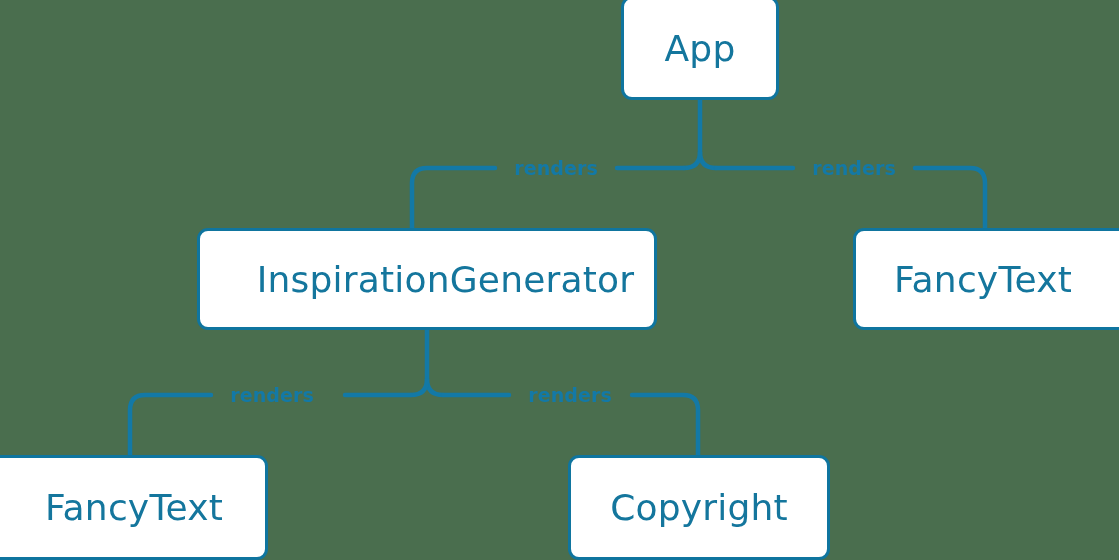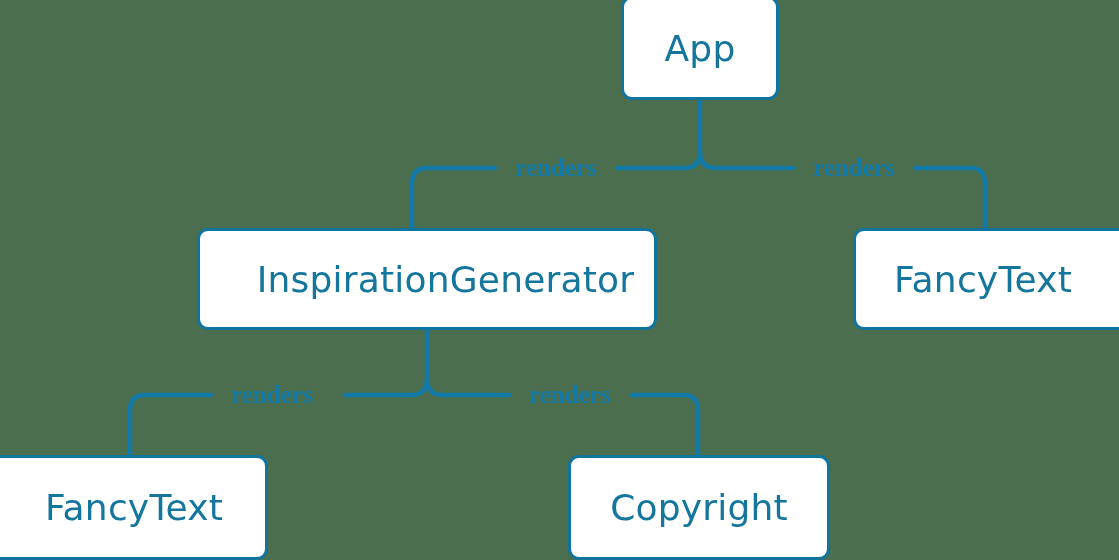--- a/index.html
+++ b/index.html
@@ -46,27 +46,26 @@
   .node-fancy-right{ left: 853px;  top: 228px; width: 280px; height: 102px; }
   .node-fancy-left { left: -16px;  top: 455px; width: 284px; height: 105px; }
   .node-copyright  { left: 568px;  top: 455px; width: 262px; height: 105px; justify-content: center; }
 
   .node-fancy-right .node-label { transform: translateX(-10px); }
   .node-fancy-left  .node-label { transform: translateX(8px); }
 
   .edge-label {
     position: absolute;
     color: #1379a6;
-    font-size: 25px;
+    font-size: 19px;
     font-weight: 600;
     letter-spacing: 0.1px;
     white-space: nowrap;
     z-index: 3;
     transform: translate(-50%, -50%);
-    font-family: Liberation Serif, serif;
   }
   .lbl-r1-left  { left: 556px; top: 168px; }
   .lbl-r1-right { left: 854px; top: 168px; }
   .lbl-r2-left  { left: 272px; top: 395px; }
   .lbl-r2-right { left: 570px; top: 395px; }
 </style>
 </head>
 <body>
 
 <div id="diagram">

